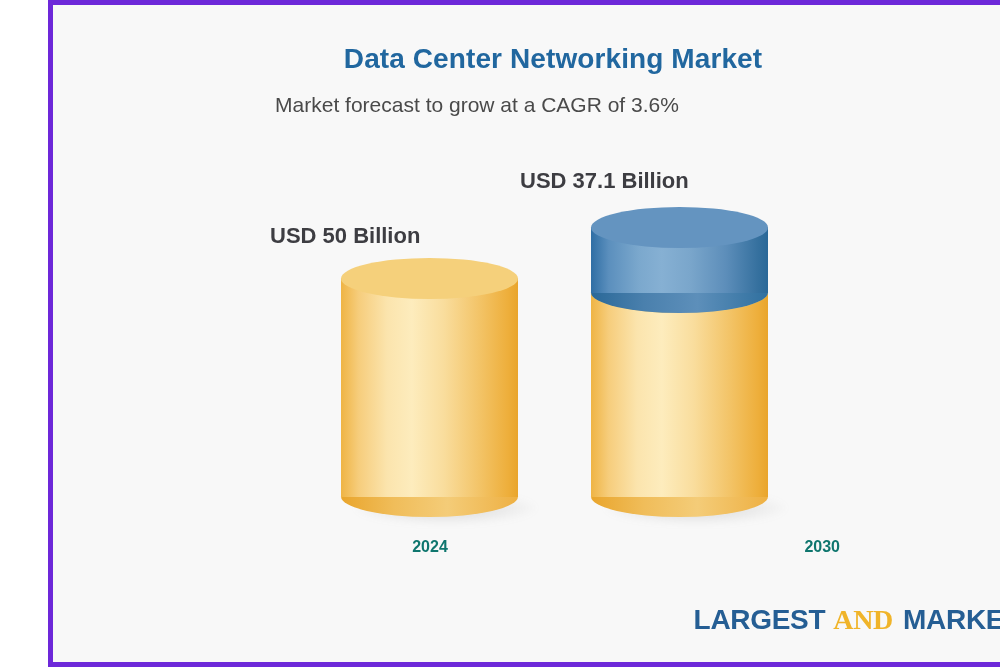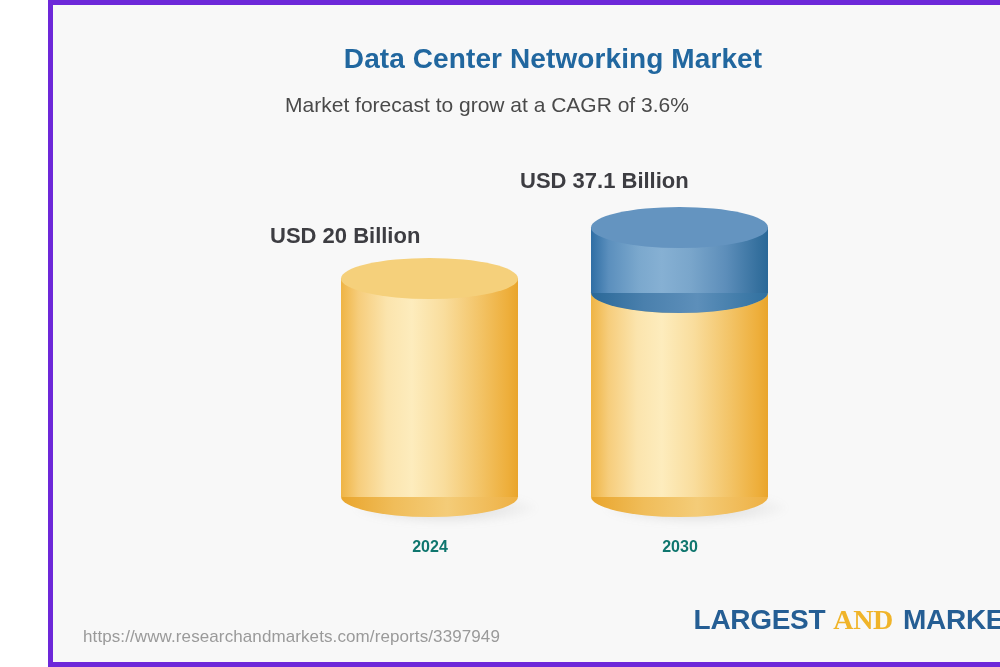--- a/index.html
+++ b/index.html
@@ -29,21 +29,21 @@
     top: 38px;
     width: 1000px;
     text-align: center;
     font-size: 28px;
     font-weight: bold;
     color: #21679f;
     letter-spacing: 0.1px;
   }
   .chart-subtitle {
     position: absolute;
-    left: 10px;
+    left: 0;
     top: 88px;
     width: 848px;
     text-align: center;
     font-size: 21px;
     font-weight: normal;
     color: #4a4a4a;
   }
 
   
   .plot {
@@ -185,21 +185,21 @@
 <div class="page">
 
   <div class="chart-title">Data Center Networking Market</div>
 
   <div class="chart-subtitle">Market forecast to grow at a CAGR of 3.6%</div>
 
   <div class="plot">
 
     <div class="bar-group">
 
-      <div class="value-label" style="left:217px; top:218px;">USD 20 Billion</div>
+      <div class="value-label" style="left:217px; top:218px;">USD 50 Billion</div>
 
       <div class="cyl">
 
         <div class="cyl-shadow" style="left:300px; top:486px; width:185px; height:34px;"></div>
 
         <div class="seg" style="left:288px; top:253px; width:177px; height:259px;">
           <div class="seg-bottom fill-yellow-bottom" style="top:218px; height:41px;"></div>
           <div class="seg-body fill-yellow-body" style="top:20px; height:219px;"></div>
           <div class="seg-top fill-yellow-top" style="top:0px; height:41px;"></div>
         </div>
@@ -222,24 +222,23 @@
           <div class="seg-top fill-yellow-top" style="top:0px; height:41px;"></div>
         </div>
 
         <div class="seg" style="left:538px; top:202px; width:177px; height:106px;">
           <div class="seg-bottom fill-blue-bottom" style="top:65px; height:41px;"></div>
           <div class="seg-body fill-blue-body" style="top:20px; height:66px;"></div>
           <div class="seg-top fill-blue-top" style="top:0px; height:41px;"></div>
         </div>
       </div>
 
-      <div class="cat-label" style="left:467px; top:533px;">2030</div>
+      <div class="cat-label" style="left:467px; top:533px;text-align:right;">2030</div>
     </div>
 
   </div>
 
-  <div class="footer-url">https://www.researchandmarkets.com/reports/3397949</div>
 
   <div class="logo">
     <div class="logo-main"><span>LARGEST</span><span class="logo-and" style="margin: 0px 8px; font-family: Liberation Serif, serif;">AND</span><span style="margin-left: 2px;">MARKET</span></div>
   </div>
 
 </div>
 
 </body></html>

